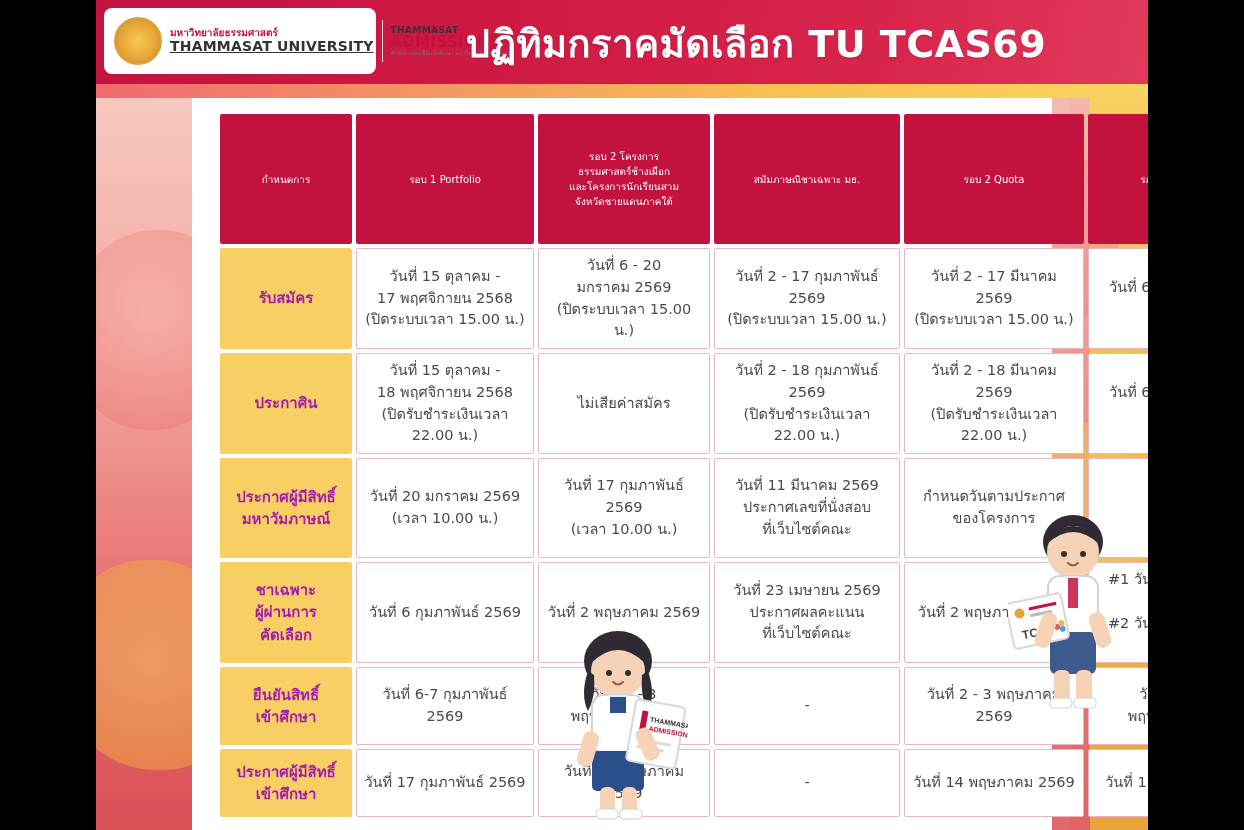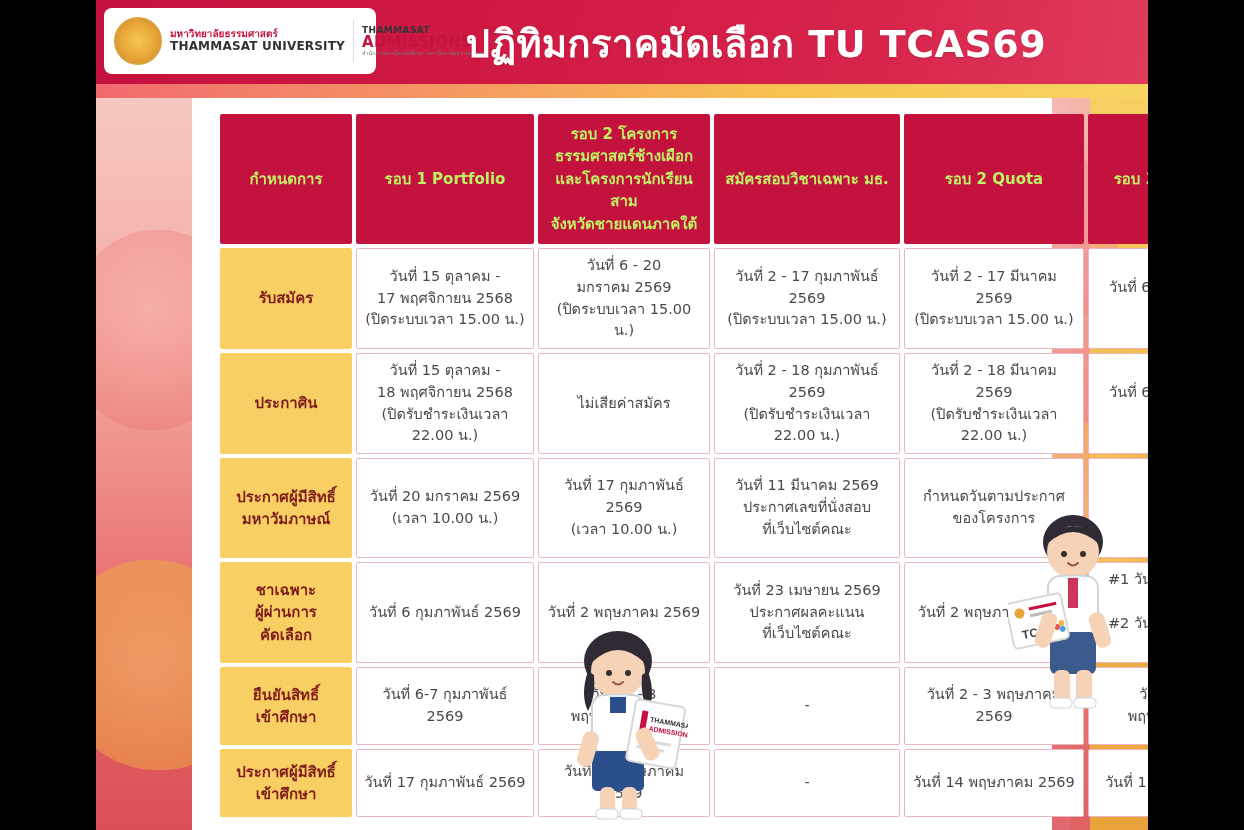--- a/index.html
+++ b/index.html
@@ -123,21 +123,21 @@
     flex: 0 0 auto;
   }
   .tu-text {
     display: flex; flex-direction: column; justify-content: flex-start;
     line-height: 1.05;
   }
   .tu-text .th {
     font-size: 10px; color: #c4123f; font-weight: 700; white-space: nowrap;
   }
   .tu-text .en {
-    font-size: 12px; color: #333; font-weight: 700; letter-spacing: .2px; white-space: nowrap;
+    font-size: 14px; color: #333; font-weight: 700; letter-spacing: .2px; white-space: nowrap; text-decoration: underline;
   }
   .divider-v {
     width: 1px; height: 42px; background: #ddd; flex: 0 0 auto;
   }
   .adm-text {
     display: flex; flex-direction: column; justify-content: center; line-height: 1.05;
   }
   .adm-text .t1 { font-size: 9px; font-weight: 700; color: #333; letter-spacing: .4px; white-space: nowrap;}
   .adm-text .t2 { font-size: 15px; font-weight: 800; color: #c4123f; letter-spacing: .3px; white-space: nowrap;}
   .adm-text .t3 { font-size: 5.5px; color: #777; white-space: nowrap; }
@@ -165,33 +165,33 @@
   .cal-table th, .cal-table td {
     vertical-align: middle;
     text-align: center;
     font-size: 14.5px;
     line-height: 1.5;
     padding: 6px 6px;
     box-sizing: border-box;
   }
   th.col-head {
     background: #c4123f;
-    color: #bef264;
-    font-weight: 700;
+    color: #ffffff;
+    font-weight: 400;
     height: 130px;
     border-radius: 2px;
-    font-size: 15px;
+    font-size: 10px;
   }
   th.col-head.first {
     background: #c4123f;
     margin-left: 33px;
   }
   td.row-head {
     background: #f8cf63;
-    color: #7f1d1d;
+    color: #a21caf;
     font-weight: 600;
     border-radius: 2px;
     font-size: 15px;
   }
   td.cell {
     background: #ffffff;
     color: #4a4a4a;
     border: 1px solid #e9b7bd;
     border-radius: 2px;
   }
@@ -268,21 +268,21 @@
         <th class="col-head">
           <span class="cell-line">รอบ 1 Portfolio</span>
         </th>
         <th class="col-head">
           <span class="cell-line">รอบ 2 โครงการ</span>
           <span class="cell-line">ธรรมศาสตร์ช้างเผือก</span>
           <span class="cell-line">และโครงการนักเรียนสาม</span>
           <span class="cell-line">จังหวัดชายแดนภาคใต้</span>
         </th>
         <th class="col-head">
-          <span class="cell-line">สมัครสอบวิชาเฉพาะ มธ.</span>
+          <span class="cell-line">สมัมภาษณิชาเฉพาะ มธ.</span>
         </th>
         <th class="col-head">
           <span class="cell-line">รอบ 2 Quota</span>
         </th>
         <th class="col-head">
           <span class="cell-line">รอบ 3 Admission</span>
         </th>
       </tr>
     </thead>
     <tbody>

